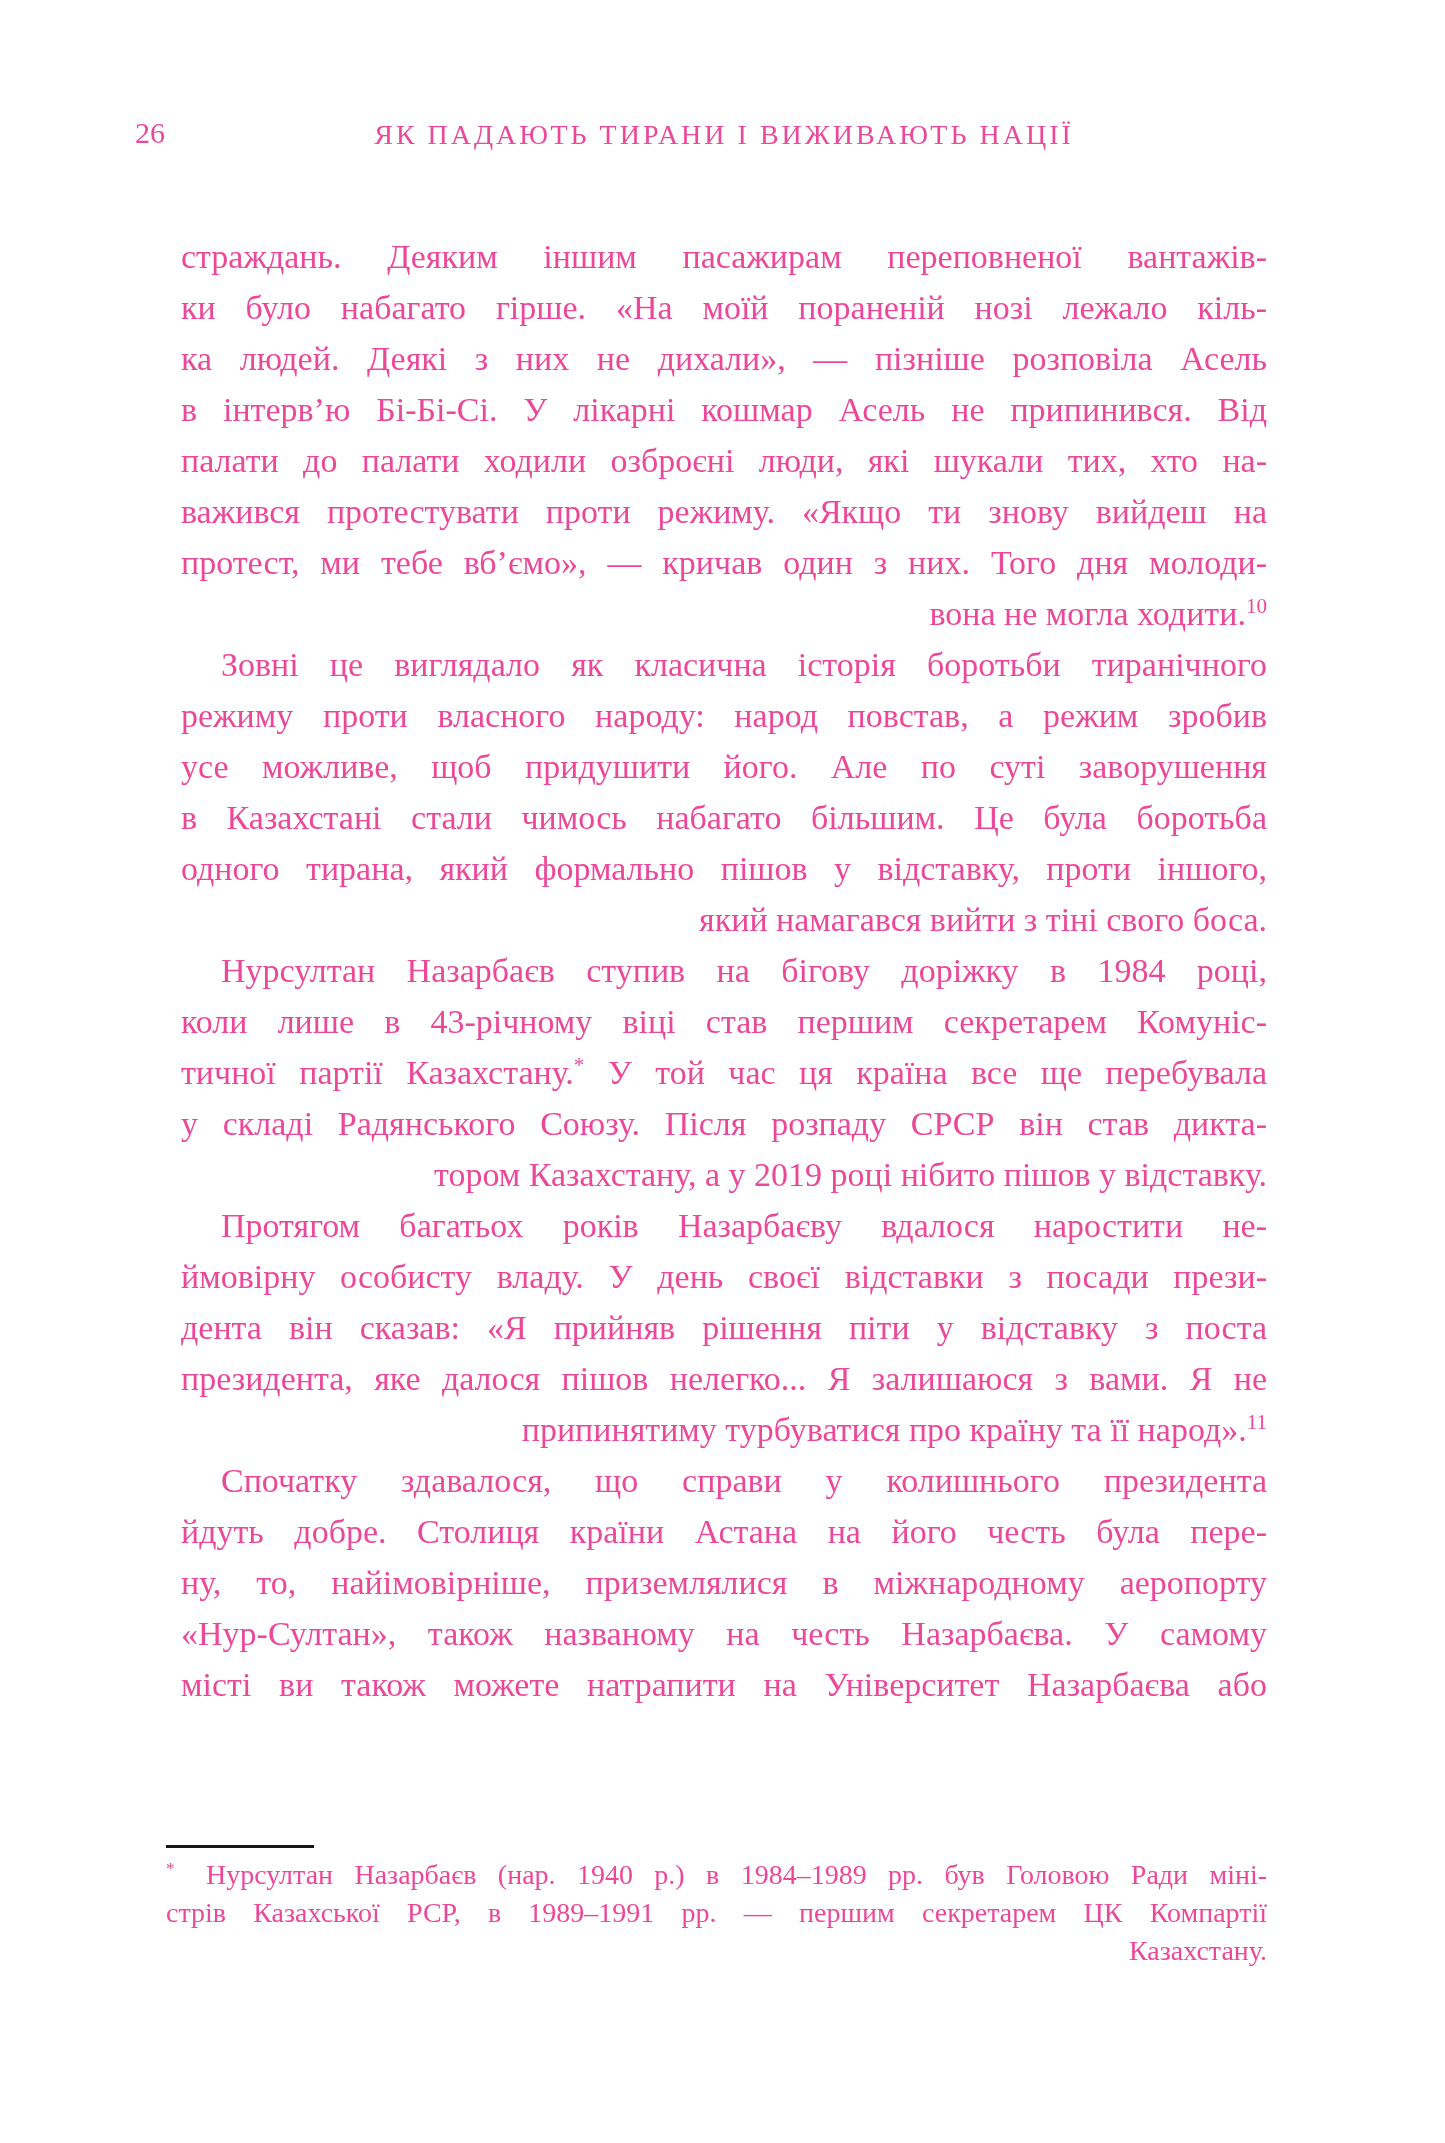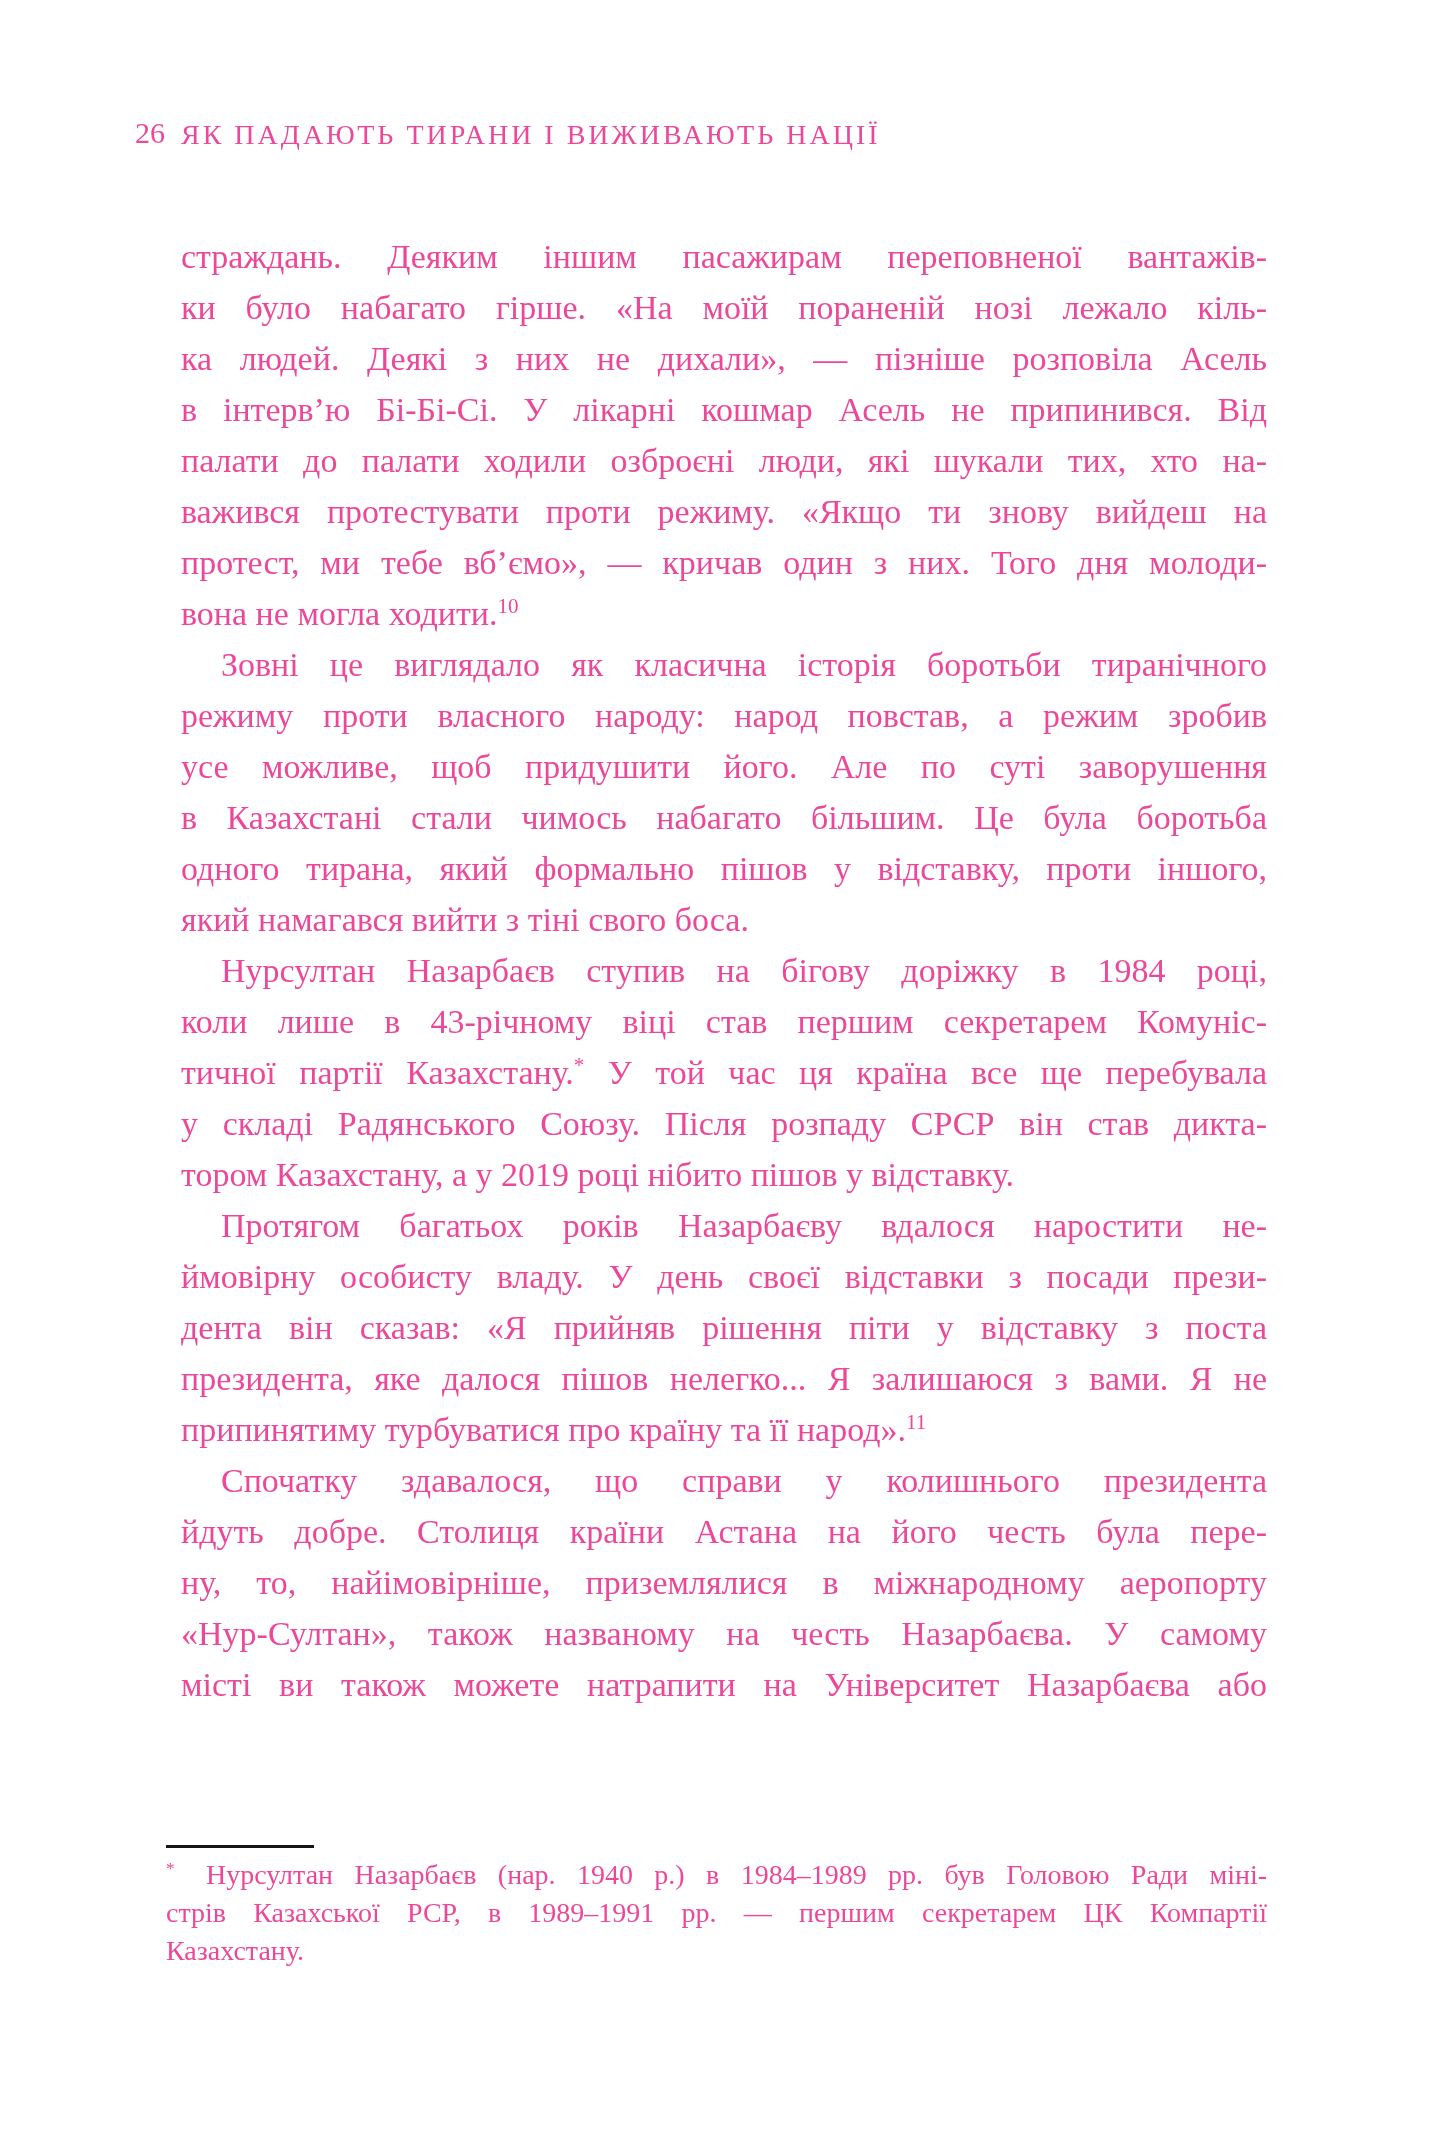--- a/index.html
+++ b/index.html
@@ -20,21 +20,21 @@
     left: 135px;
     top: 116px;
     font-size: 30px;
     line-height: 34px;
   }
   .running-title {
     position: absolute;
     left: 181px;
     top: 119px;
     width: 1086px;
-    text-align: left;
+    text-align: center;
     font-size: 28px;
     line-height: 32px;
     letter-spacing: 3px;
     white-space: nowrap;
   }
   .body-text {
     position: absolute;
     left: 181px;
     top: 231px;
     width: 1086px;
@@ -47,21 +47,21 @@
     top: 1856px;
     width: 1101px;
     font-size: 28px;
     line-height: 38px;
   }
   .line {
     text-align: justify;
     text-align-last: justify;
   }
   .line.no-just {
-    text-align: left;
+    text-align: right;
     text-align-last: auto;
   }
   .line.indent { text-indent: 40px; }
   sup {
     font-size: 0.62em;
     line-height: 0;
     vertical-align: super;
   }
   .footnote sup.lead { margin-right: 10px; }
   .fn-sep {

